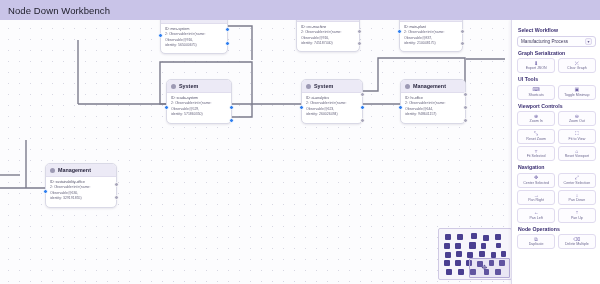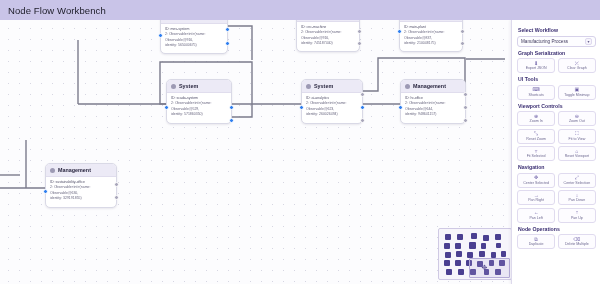--- a/index.html
+++ b/index.html
@@ -140,21 +140,21 @@
   }
   #mm-cursor {
     position:absolute; width:7px; height:7px; color:#5a4f93; font-size:7px;
     line-height:7px; text-align:center;
   }
 </style>
 </head>
 <body>
 
 <div id="header">
-  <div class="title">Node Flow Workbench</div>
+  <div class="title">Node Down Workbench</div>
 </div>
 
 <div id="canvas">
 
   <svg id="edges">
     <g fill="none" stroke="#7b7b8c" stroke-width="1.4">
 
       <path d="M232,84 L301,84"></path>
 
       <path d="M363,84 L400,84"></path>

